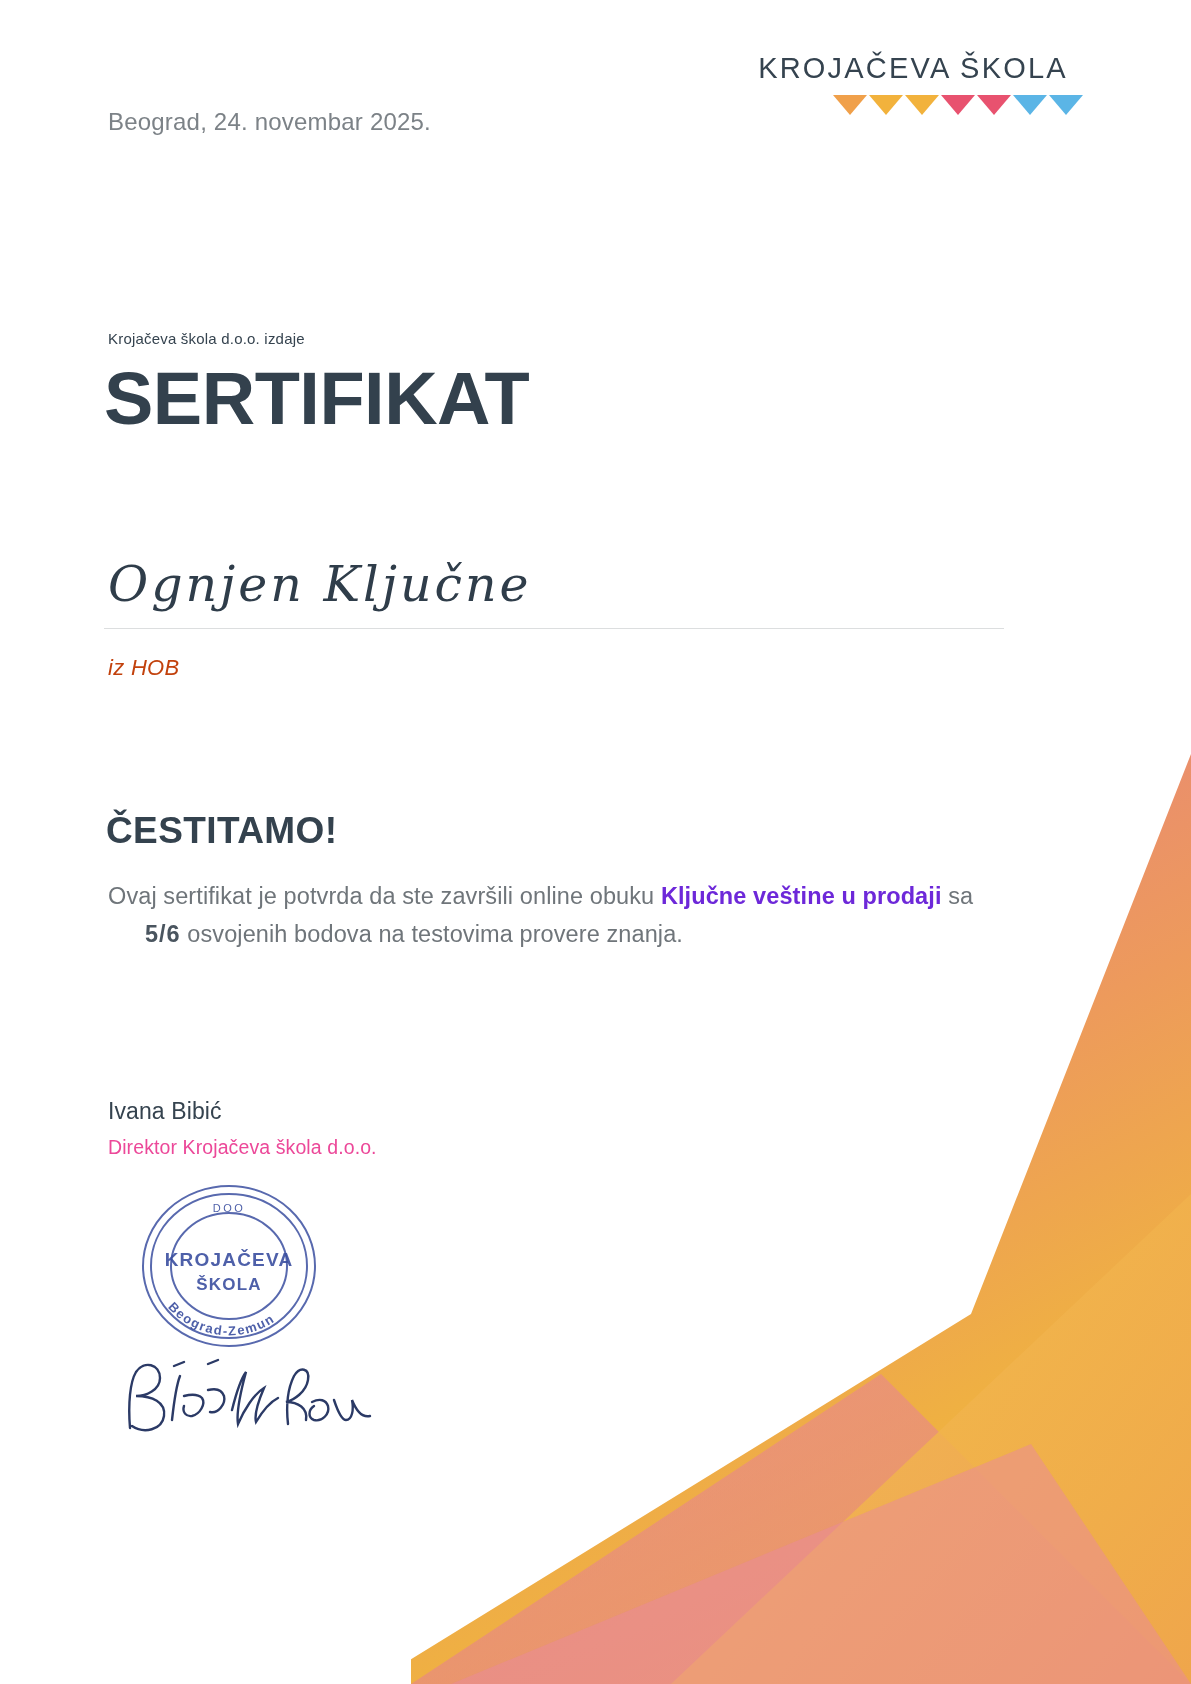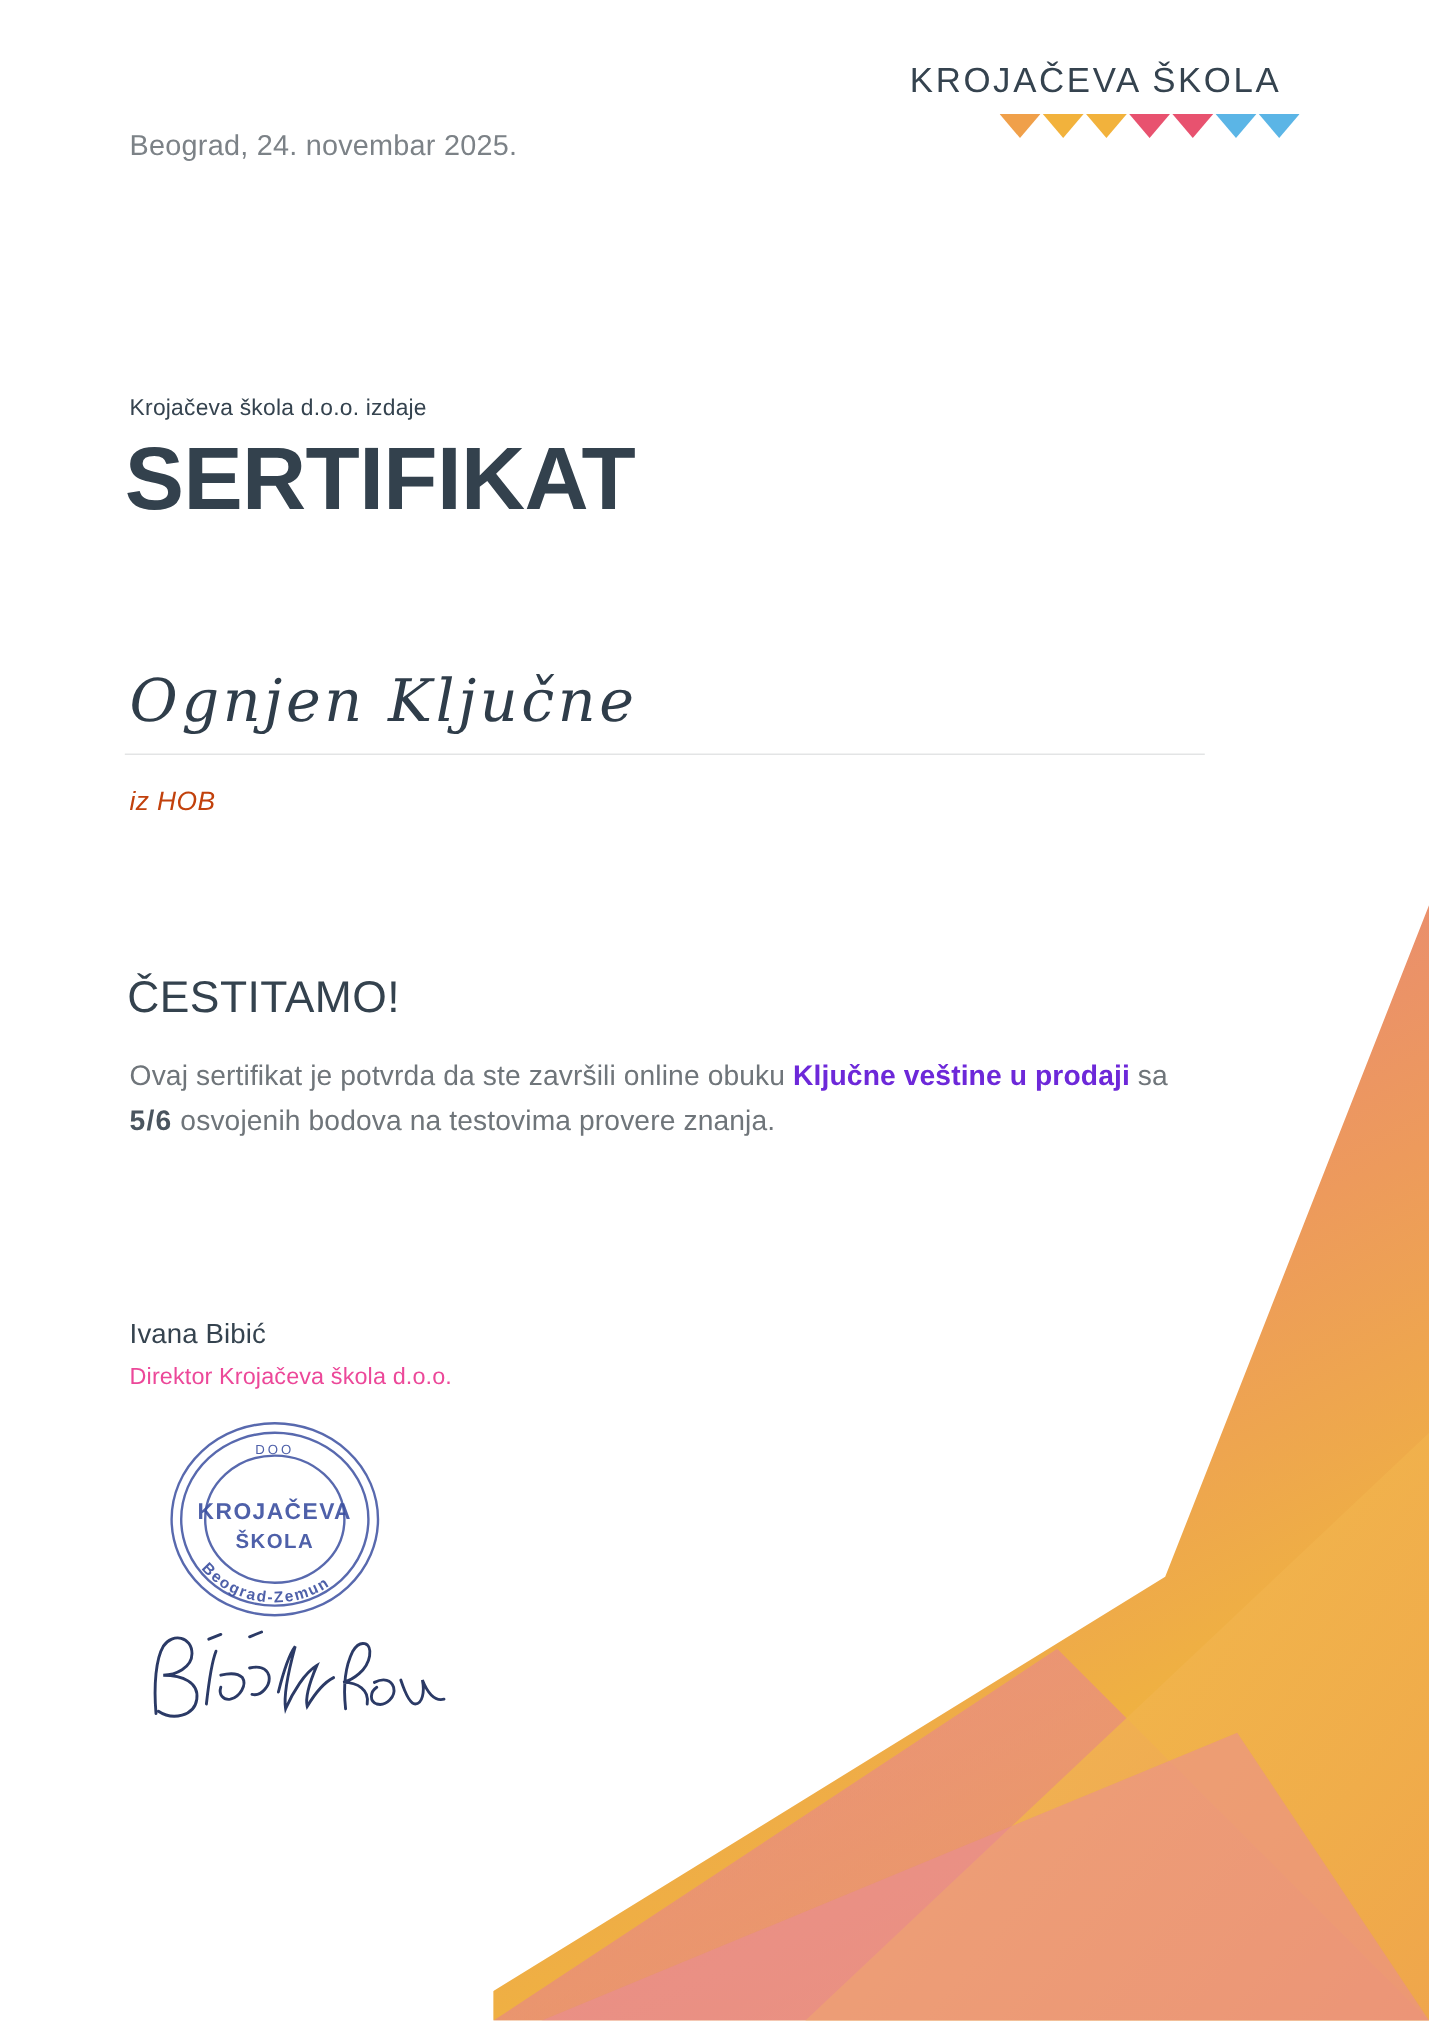--- a/index.html
+++ b/index.html
@@ -61,21 +61,21 @@
     justify-content: flex-end;
     align-items: flex-start;
   }
   .brand-ribbon svg { display: block; }
 
   
   .issuer {
     position: absolute;
     left: 108px;
     top: 330px;
-    font-size: 19px;
+    font-size: 15px;
     color: #35434f;
     letter-spacing: 0.2px;
   }
   .title {
     position: absolute;
     left: 104px;
     top: 356px;
     font-size: 74px;
     font-weight: bold;
     color: #33414d;
@@ -110,21 +110,21 @@
     font-style: italic;
     color: #c2410c;
     letter-spacing: 0.3px;
   }
 
   .congrats {
     position: absolute;
     left: 106px;
     top: 810px;
     font-size: 37px;
-    font-weight: normal;
+    font-weight: bold;
     color: #34424e;
     letter-spacing: 0.4px;
   }
   .statement {
     position: absolute;
     left: 108px;
     top: 878px;
     width: 880px;
     font-size: 23.5px;
     line-height: 1.6;
@@ -132,20 +132,21 @@
     letter-spacing: 0.1px;
   }
   .statement b {
     color: #6d28d9;
     font-weight: bold;
   }
   .statement .score {
     color: #4a555f;
     font-weight: bold;
     letter-spacing: 1px;
+    margin-left: 37px;
   }
 
   
   .signer-name {
     position: absolute;
     left: 108px;
     top: 1098px;
     font-size: 23px;
     color: #35434f;
     letter-spacing: 0.1px;

